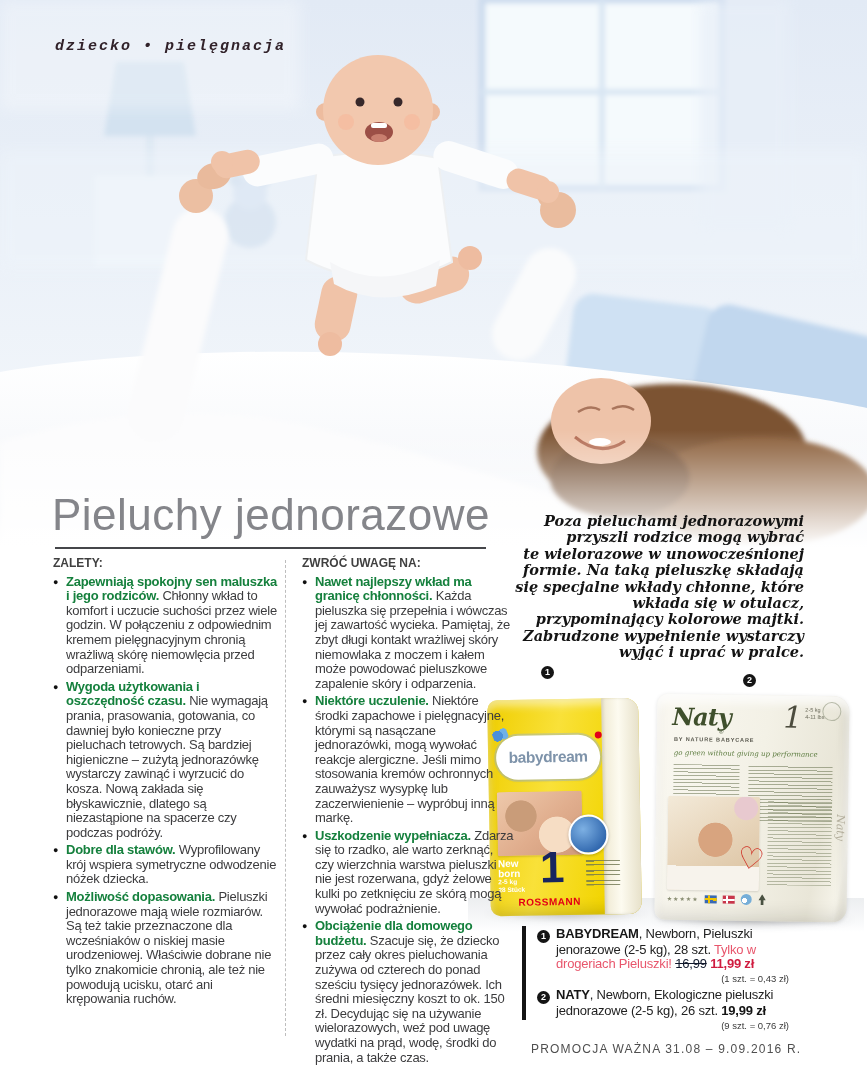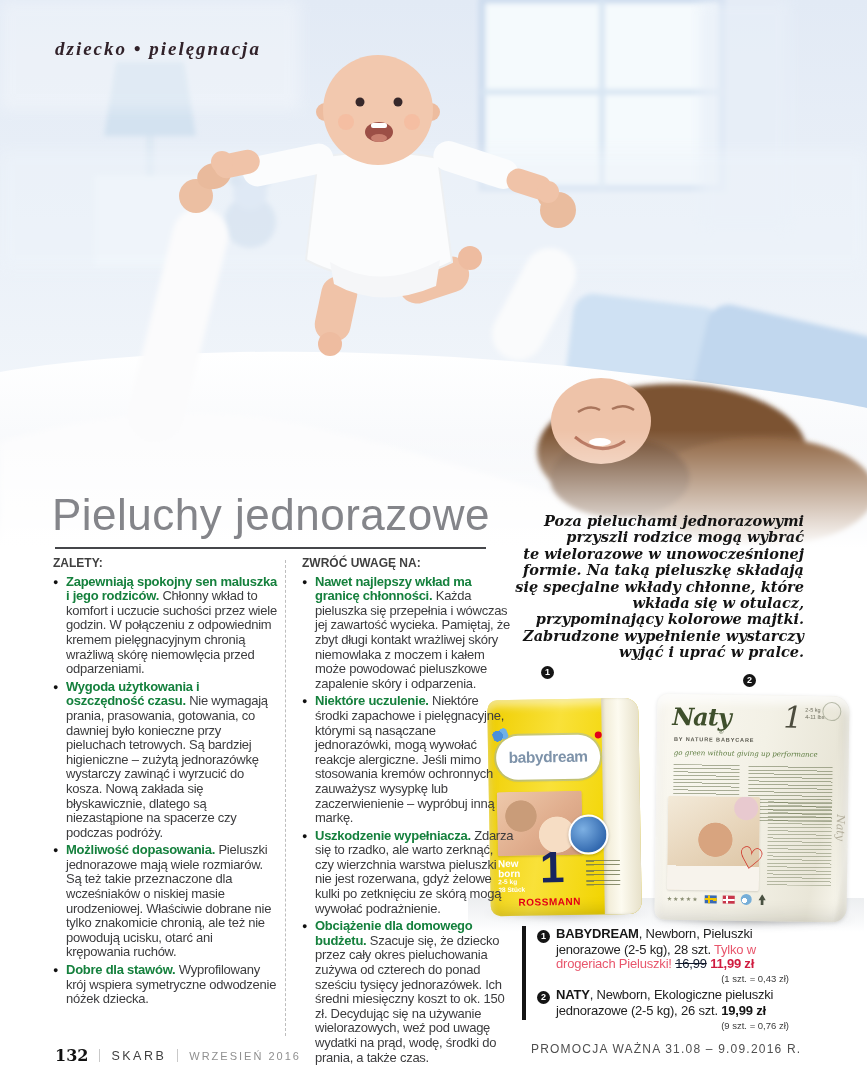--- a/index.html
+++ b/index.html
@@ -5,22 +5,22 @@
   html,body{margin:0;padding:0;background:#fff;}
   .page{position:relative;width:867px;height:1086px;background:#fff;overflow:hidden;
         font-family:"Liberation Sans",sans-serif;}
   .abs{position:absolute;}
 
   
   .hero{position:absolute;left:0;top:0;width:867px;height:548px;}
   .hero svg{display:block;width:100%;height:100%;}
 
   
-  .section-label{left:55px;top:38px;font-family:Liberation Serif, serif;font-style:italic;
-    font-weight:bold;font-size:19px;letter-spacing:2px;color:#31222a;z-index:5;}
+  .section-label{left:55px;top:38px;font-family:Liberation Mono, monospace;font-style:italic;
+    font-weight:bold;font-size:15px;letter-spacing:2px;color:#31222a;z-index:5;}
 
   
   .page-title{left:52px;top:490px;font-size:44px;color:#84858a;letter-spacing:.5px;
     font-weight:normal;z-index:5;}
   .title-rule{left:55px;top:547px;width:431px;border-top:2px solid #45464a;z-index:5;}
 
   
   .col{z-index:5;font-size:13px;line-height:14.6px;letter-spacing:-0.25px;color:#3c3c3e;}
   .col-left{left:53px;top:556px;width:226px;}
   .col-mid{left:302px;top:556px;width:213px;}
@@ -264,26 +264,26 @@
     <p class="col-heading">ZALETY:</p>
     <div class="bullet-item">
       <span class="bullet">●</span><span class="lead">Zapewniają spokojny sen maluszka i jego rodziców.</span>
       <span>Chłonny wkład to komfort i uczucie suchości przez wiele godzin. W połączeniu z odpowiednim kremem pielęgnacyjnym chronią wrażliwą skórę niemowlęcia przed odparzeniami.</span>
     </div>
     <div class="bullet-item">
       <span class="bullet">●</span><span class="lead">Wygoda użytkowania i oszczędność czasu.</span>
       <span>Nie wymagają prania, prasowania, gotowania, co dawniej było konieczne przy pieluchach tetrowych. Są bardziej higieniczne – zużytą jednorazówkę wystarczy zawinąć i wyrzucić do kosza. Nową zakłada się błyskawicznie, dlatego są niezastąpione na spacerze czy podczas podróży.</span>
     </div>
     <div class="bullet-item">
+      <span class="bullet">●</span><span class="lead">Dobre dla stawów.</span>
+      <span>Wyprofilowany krój wspiera symetryczne odwodzenie nóżek dziecka.</span>
+    </div>
+    <div class="bullet-item">
       <span class="bullet">●</span><span class="lead">Możliwość dopasowania.</span>
       <span>Pieluszki jednorazowe mają wiele rozmiarów. Są też takie przeznaczone dla wcześniaków o niskiej masie urodzeniowej. Właściwie dobrane nie tylko znakomicie chronią, ale też nie powodują ucisku, otarć ani krępowania ruchów.</span>
-    </div>
-    <div class="bullet-item">
-      <span class="bullet">●</span><span class="lead">Dobre dla stawów.</span>
-      <span>Wyprofilowany krój wspiera symetryczne odwodzenie nóżek dziecka.</span>
     </div>
   </div>
 
   <div class="abs dotted-sep"></div>
 
   <div class="abs col col-mid">
     <p class="col-heading">ZWRÓĆ UWAGĘ NA:</p>
     <div class="bullet-item">
       <span class="bullet">●</span><span class="lead">Nawet najlepszy wkład ma granicę chłonności.</span>
       <span>Każda pieluszka się przepełnia i wówczas jej zawartość wycieka. Pamiętaj, że zbyt długi kontakt wrażliwej skóry niemowlaka z moczem i kałem może powodować pieluszkowe zapalenie skóry i odparzenia.</span>
@@ -375,22 +375,15 @@
     <p class="caption">
       <span class="cap-num">1</span><span class="cap-name">BABYDREAM</span><span>, Newborn, Pieluszki jenorazowe (2-5 kg), 28 szt. </span><span class="cap-promo">Tylko w drogeriach Pieluszki! </span><span class="cap-old">16,99</span><span class="cap-price-red"> 11,99 zł</span>
     </p>
     <div class="cap-unit">(1 szt. = 0,43 zł)</div>
     <p class="caption">
       <span class="cap-num">2</span><span class="cap-name">NATY</span><span>, Newborn, Ekologiczne pieluszki jednorazowe (2-5 kg), 26 szt. </span><span class="cap-price-dark">19,99 zł</span>
     </p>
     <div class="cap-unit">(9 szt. = 0,76 zł)</div>
   </div>
 
-  <div class="abs footer-left">
-    <span class="page-num">132</span>
-    <span class="v-sep"></span>
-    <span class="mag-name">SKARB</span>
-    <span class="v-sep"></span>
-    <span class="mag-issue">WRZESIEŃ 2016</span>
-  </div>
   <div class="abs footer-right">PROMOCJA WAŻNA 31.08 – 9.09.2016 R.</div>
 
 </div>
 
 </body></html>

